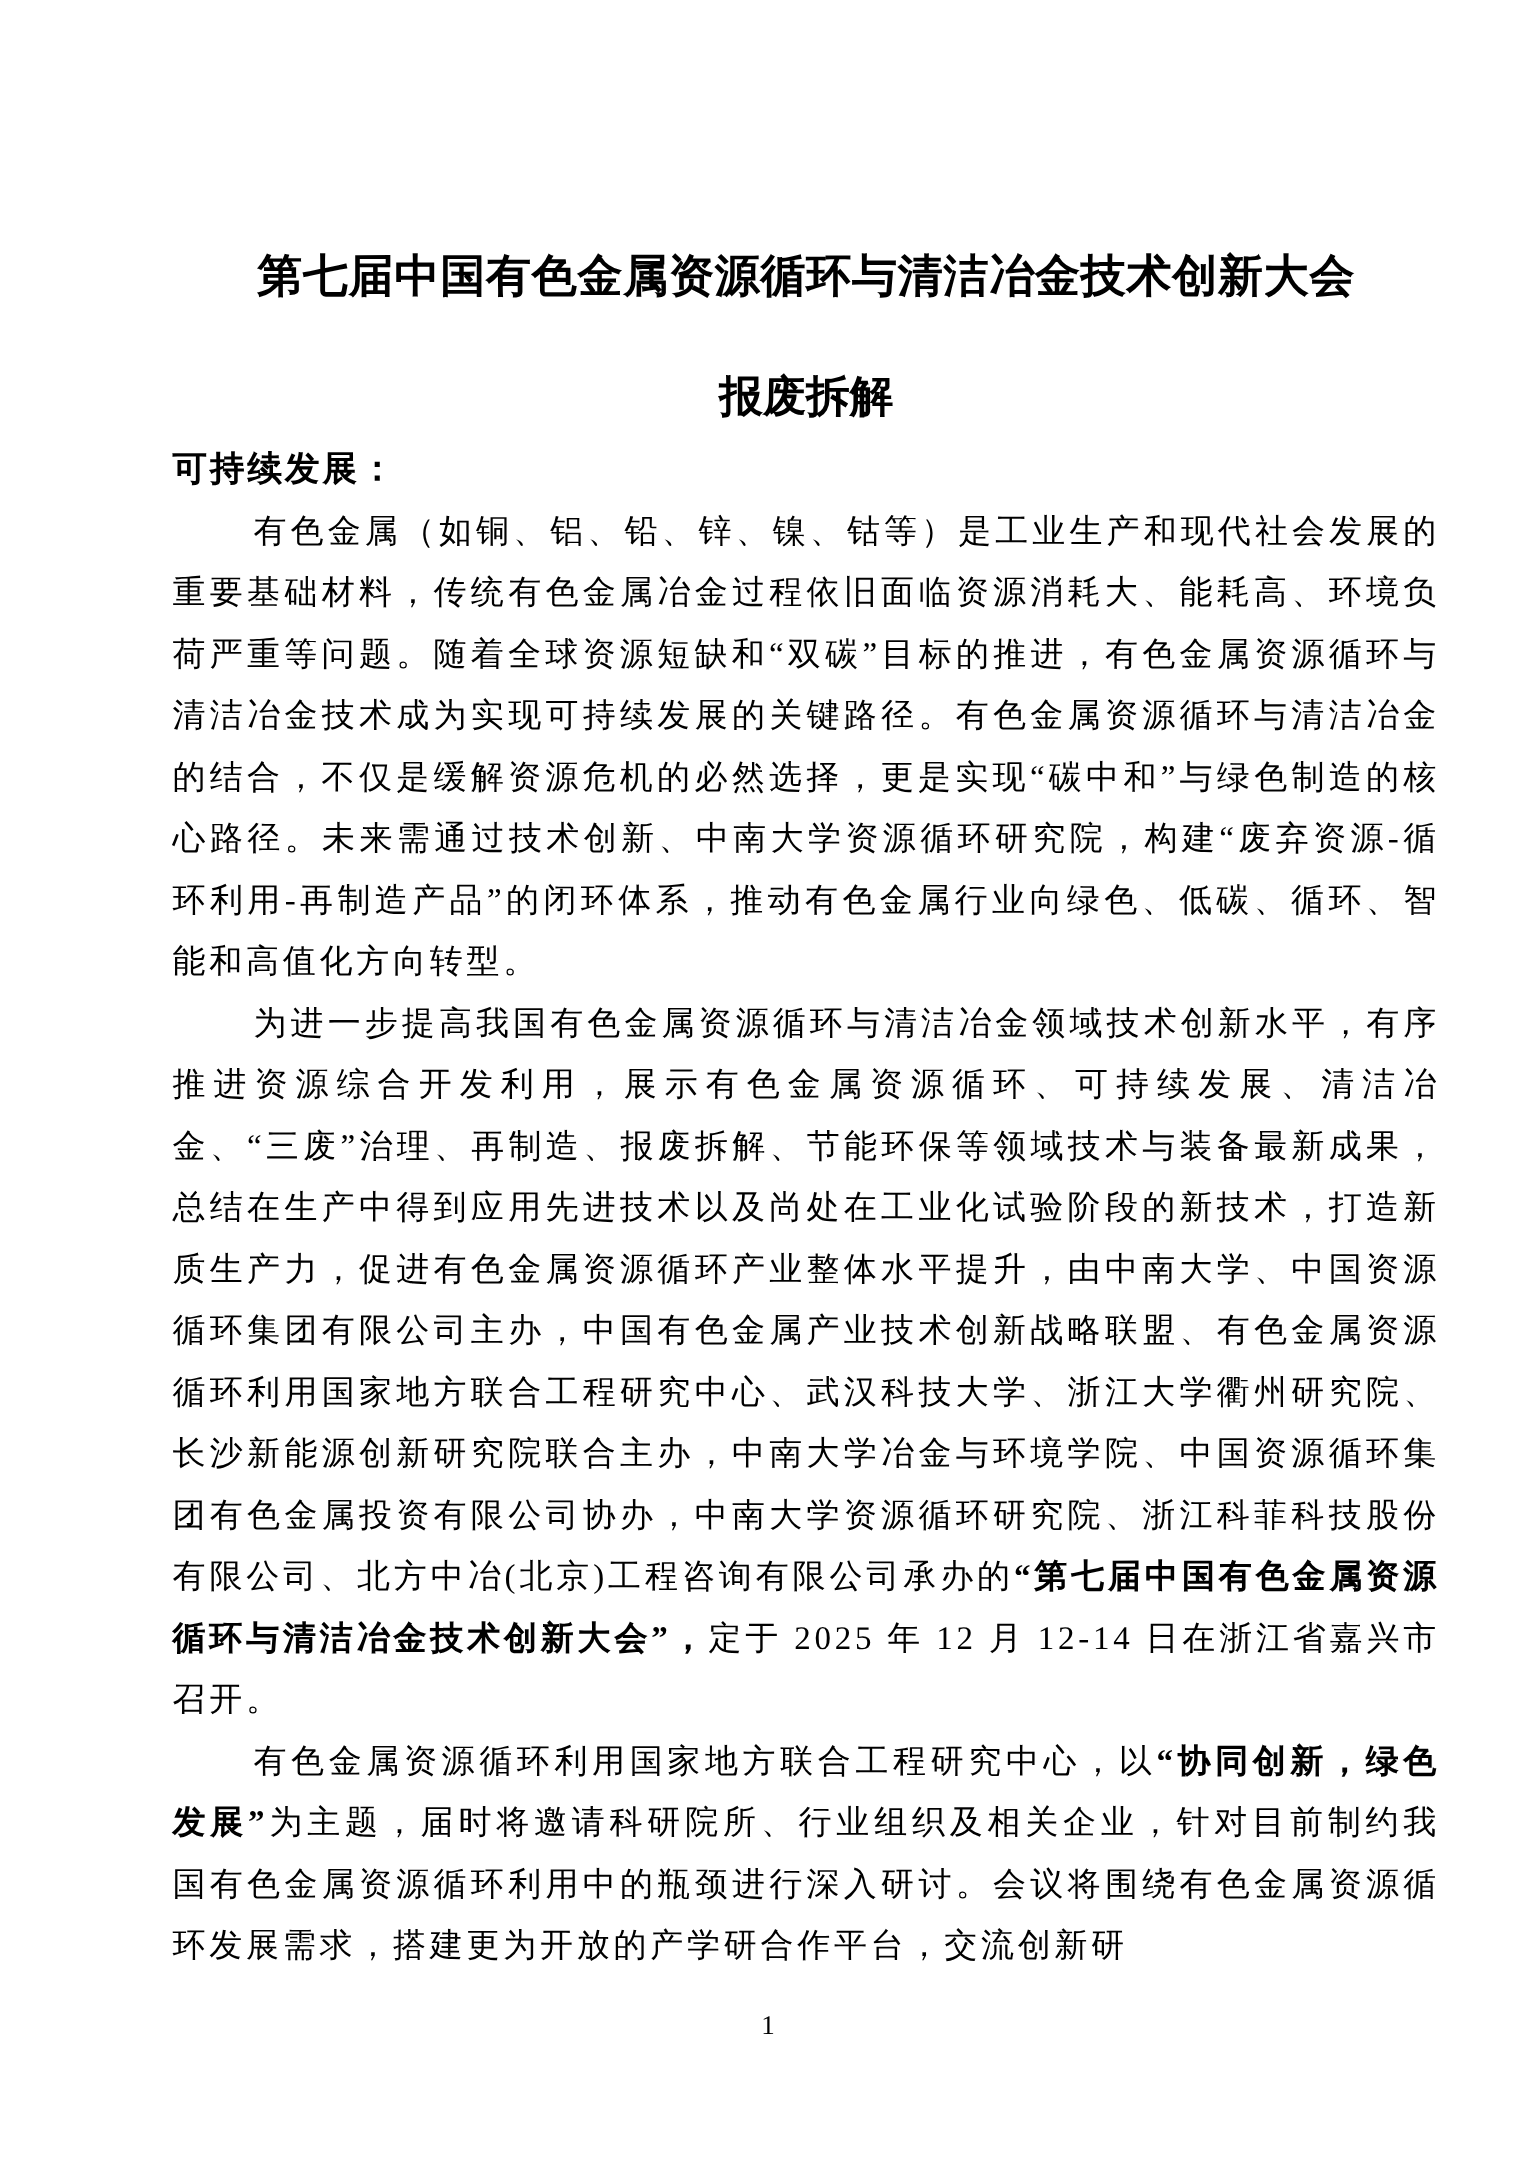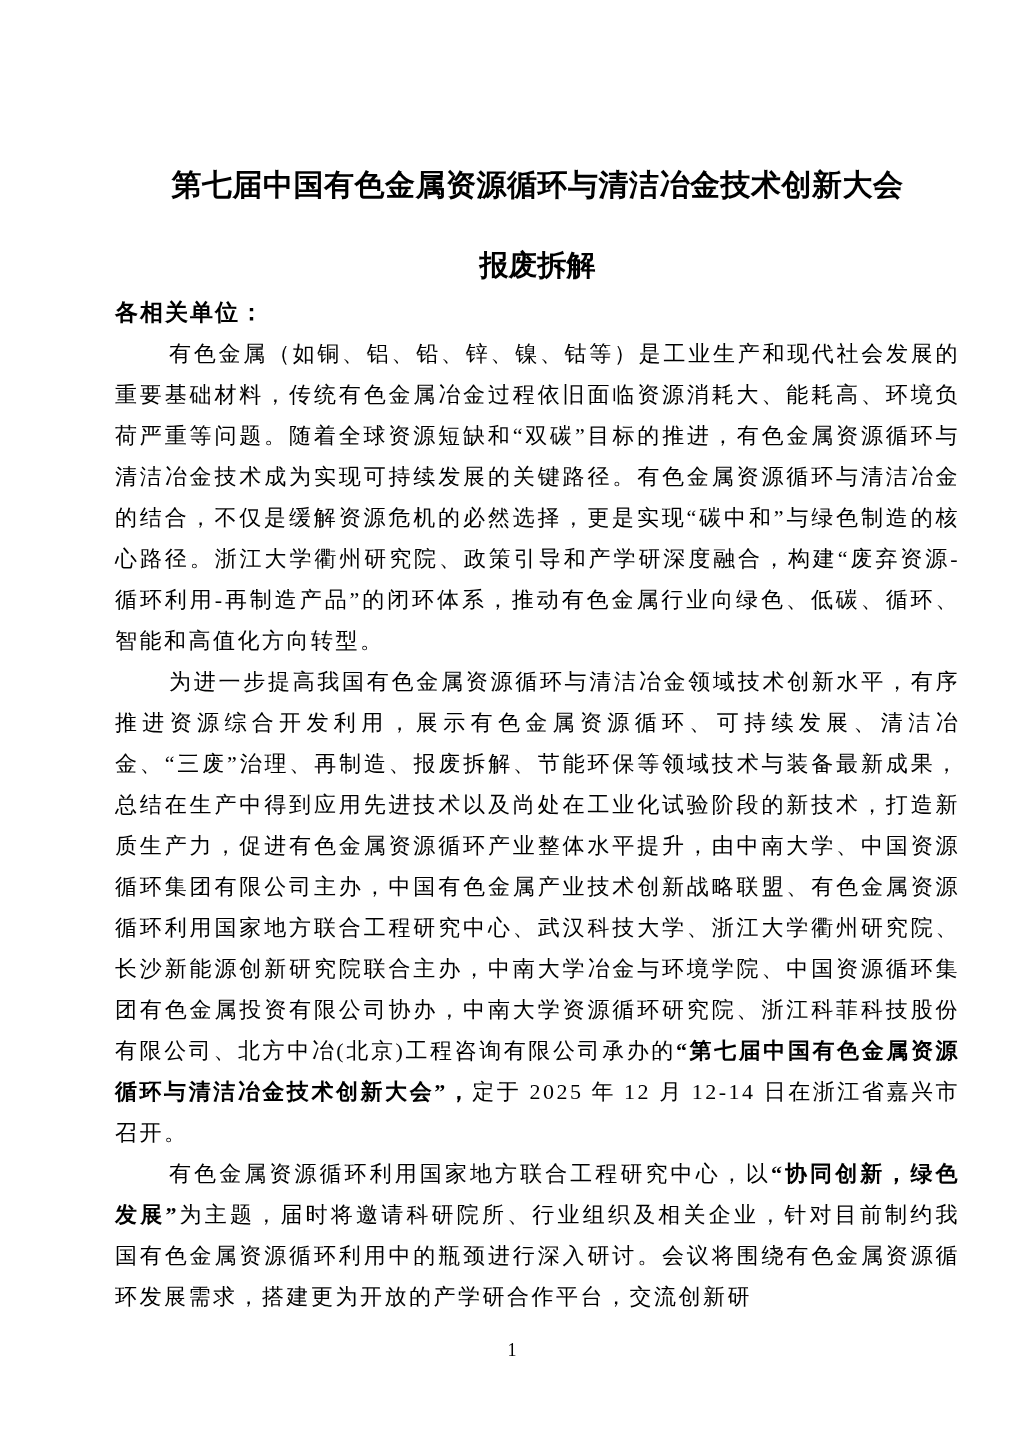--- a/index.html
+++ b/index.html
@@ -65,22 +65,22 @@
   }
 </style>
 </head>
 <body>
 
 <div class="page">
   <h1 class="doc-title">第七届中国有色金属资源循环与清洁冶金技术创新大会</h1>
 
   <h2 class="doc-subtitle">报废拆解</h2>
 
-  <p class="salutation">各相关单位：</p>
+  <p class="salutation">可持续发展：</p>
 
   <div class="doc-body">
-      <p class="body-paragraph"><span>有色金属（如铜、铝、铅、锌、镍、钴等）是工业生产和现代社会发展的重要基础材料，传统有色金属冶金过程依旧面临资源消耗大、能耗高、环境负荷严重等问题。随着全球资源短缺和“双碳”目标的推进，有色金属资源循环与清洁冶金技术成为实现可持续发展的关键路径。有色金属资源循环与清洁冶金的结合，不仅是缓解资源危机的必然选择，更是实现“碳中和”与绿色制造的核心路径。浙江大学衢州研究院、政策引导和产学研深度融合，构建“废弃资源-循环利用-再制造产品”的闭环体系，推动有色金属行业向绿色、低碳、循环、智能和高值化方向转型。</span></p>
+      <p class="body-paragraph"><span>有色金属（如铜、铝、铅、锌、镍、钴等）是工业生产和现代社会发展的重要基础材料，传统有色金属冶金过程依旧面临资源消耗大、能耗高、环境负荷严重等问题。随着全球资源短缺和“双碳”目标的推进，有色金属资源循环与清洁冶金技术成为实现可持续发展的关键路径。有色金属资源循环与清洁冶金的结合，不仅是缓解资源危机的必然选择，更是实现“碳中和”与绿色制造的核心路径。未来需通过技术创新、中南大学资源循环研究院，构建“废弃资源-循环利用-再制造产品”的闭环体系，推动有色金属行业向绿色、低碳、循环、智能和高值化方向转型。</span></p>
       <p class="body-paragraph"><span>为进一步提高我国有色金属资源循环与清洁冶金领域技术创新水平，有序推进资源综合开发利用，展示有色金属资源循环、可持续发展、清洁冶金、“三废”治理、再制造、报废拆解、节能环保等领域技术与装备最新成果，总结在生产中得到应用先进技术以及尚处在工业化试验阶段的新技术，打造新质生产力，促进有色金属资源循环产业整体水平提升，由中南大学、中国资源循环集团有限公司主办，中国有色金属产业技术创新战略联盟、有色金属资源循环利用国家地方联合工程研究中心、武汉科技大学、浙江大学衢州研究院、长沙新能源创新研究院联合主办，中南大学冶金与环境学院、中国资源循环集团有色金属投资有限公司协办，中南大学资源循环研究院、浙江科菲科技股份有限公司、北方中冶(北京)工程咨询有限公司承办的</span><span class="bold">“第七届中国有色金属资源循环与清洁冶金技术创新大会”，</span><span>定于 2025 年 12 月 12-14 日在浙江省嘉兴市召开。</span></p>
       <p class="body-paragraph"><span>有色金属资源循环利用国家地方联合工程研究中心，以</span><span class="bold">“协同创新，绿色发展”</span><span>为主题，届时将邀请科研院所、行业组织及相关企业，针对目前制约我国有色金属资源循环利用中的瓶颈进行深入研讨。会议将围绕有色金属资源循环发展需求，搭建更为开放的产学研合作平台，交流创新研</span></p>
     </div>
 
   <div class="page-number">1</div>
 </div>
 
 </body></html>

